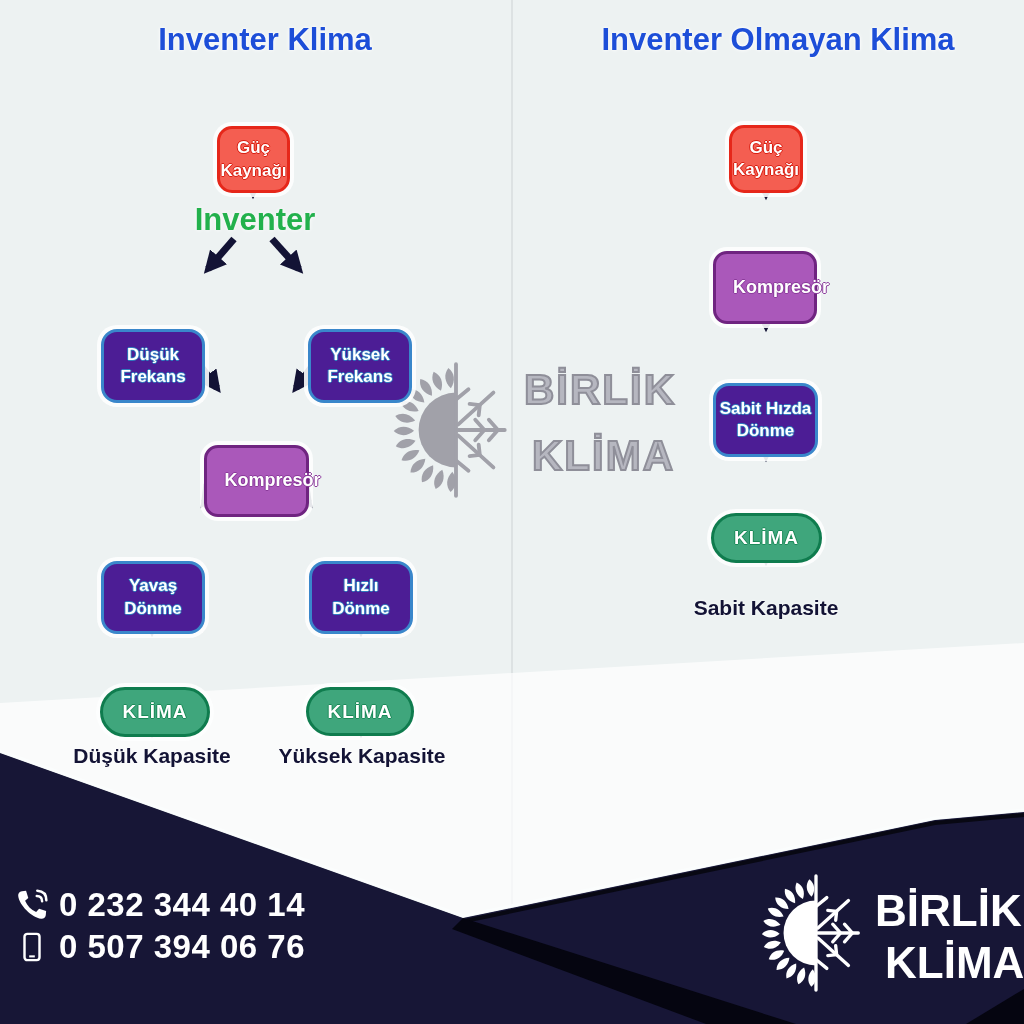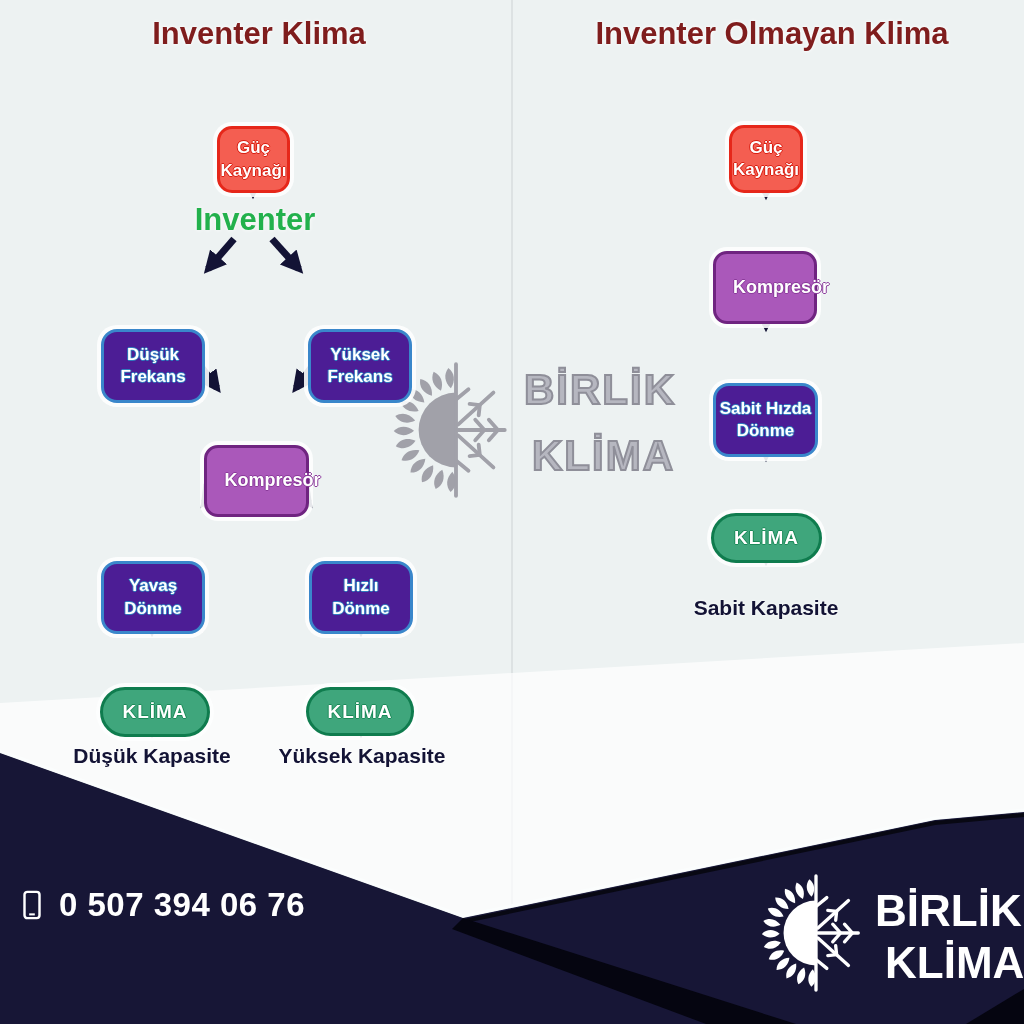--- a/index.html
+++ b/index.html
@@ -7,21 +7,21 @@
     width:1024px;height:1024px;position:relative;overflow:hidden;
     background:#edf2f2;
     font-family:"Liberation Sans", sans-serif;
   }
   .divider{position:absolute;left:511px;top:0;width:2px;height:1024px;background:#dde2e3;}
   .layer{position:absolute;left:0;top:0;width:1024px;height:1024px;pointer-events:none;}
   .z1{z-index:1}.z2{z-index:2}.z3{z-index:3}
 
   .title{
     position:absolute;top:10px;transform:translateX(-50%);
-    margin:6px;font-size:31px;font-weight:bold;color:#7f1d1d;white-space:nowrap;
+    margin:12px;font-size:31px;font-weight:bold;color:#1d4ed8;white-space:nowrap;
     text-shadow:0 0 4px #ffffff,0 0 2px #ffffff;z-index:2;
   }
   .title-left{left:253px;}
   .title-right{left:766px;}
 
   .inverter-label{
     position:absolute;left:255px;top:202px;transform:translateX(-50%);
     font-size:31px;font-weight:bold;color:#22b14c;white-space:nowrap;
     text-shadow:0 0 4px #ffffff;z-index:2;
   }
@@ -206,20 +206,29 @@
     <polygon points="0,753 463,918 935,820 1024,812 1024,1024 0,1024" fill="#171636"></polygon>
     <polyline points="465,921 935,823 1024,815" fill="none" stroke="#07070f" stroke-width="4" opacity="0.9"></polyline>
     <polyline points="0,751 463,916 935,818 1024,810" fill="none" stroke="#fbfdfd" stroke-width="3"></polyline>
     <polygon points="463,918 796,1024 706,1024 452,929" fill="#050510"></polygon>
     <polygon points="966,1024 1024,989 1024,1024" fill="#050510"></polygon>
   </svg>
 
   <div class="contact">
     <div class="crow">
       <span class="ic">
+        <svg width="34" height="34" viewBox="0 0 32 32" fill="none">
+          <path d="M6.5 3 C4.2 3.2 2.8 5 3 7.4 C3.9 16.2 15.8 28.1 24.6 29 C27 29.2 28.8 27.8 29 25.5 L29.3 21.6 L22.7 19.5 L19.9 22.5 C15 20.5 11.5 17 9.5 12.1 L12.5 9.3 L10.4 2.7 Z" fill="currentColor"></path>
+          <path d="M20.5 7.5 Q25.5 7.5 25.5 12.5 M21 2.5 Q29.5 3 29.5 11.5" stroke="currentColor" stroke-width="2.4" stroke-linecap="round"></path>
+        </svg>
+      </span>
+      <span class="ctext">0 232 344 40 14</span>
+    </div>
+    <div class="crow">
+      <span class="ic">
         <svg width="30" height="32" viewBox="0 0 32 32" fill="none">
           <rect x="8" y="2" width="16" height="28" rx="3" stroke="currentColor" stroke-width="2.6"></rect>
           <line x1="13" y1="26" x2="19" y2="26" stroke="currentColor" stroke-width="2.2"></line>
         </svg>
       </span>
       <span class="ctext">0 507 394 06 76</span>
     </div>
   </div>
 
   <div class="footer-brand">

